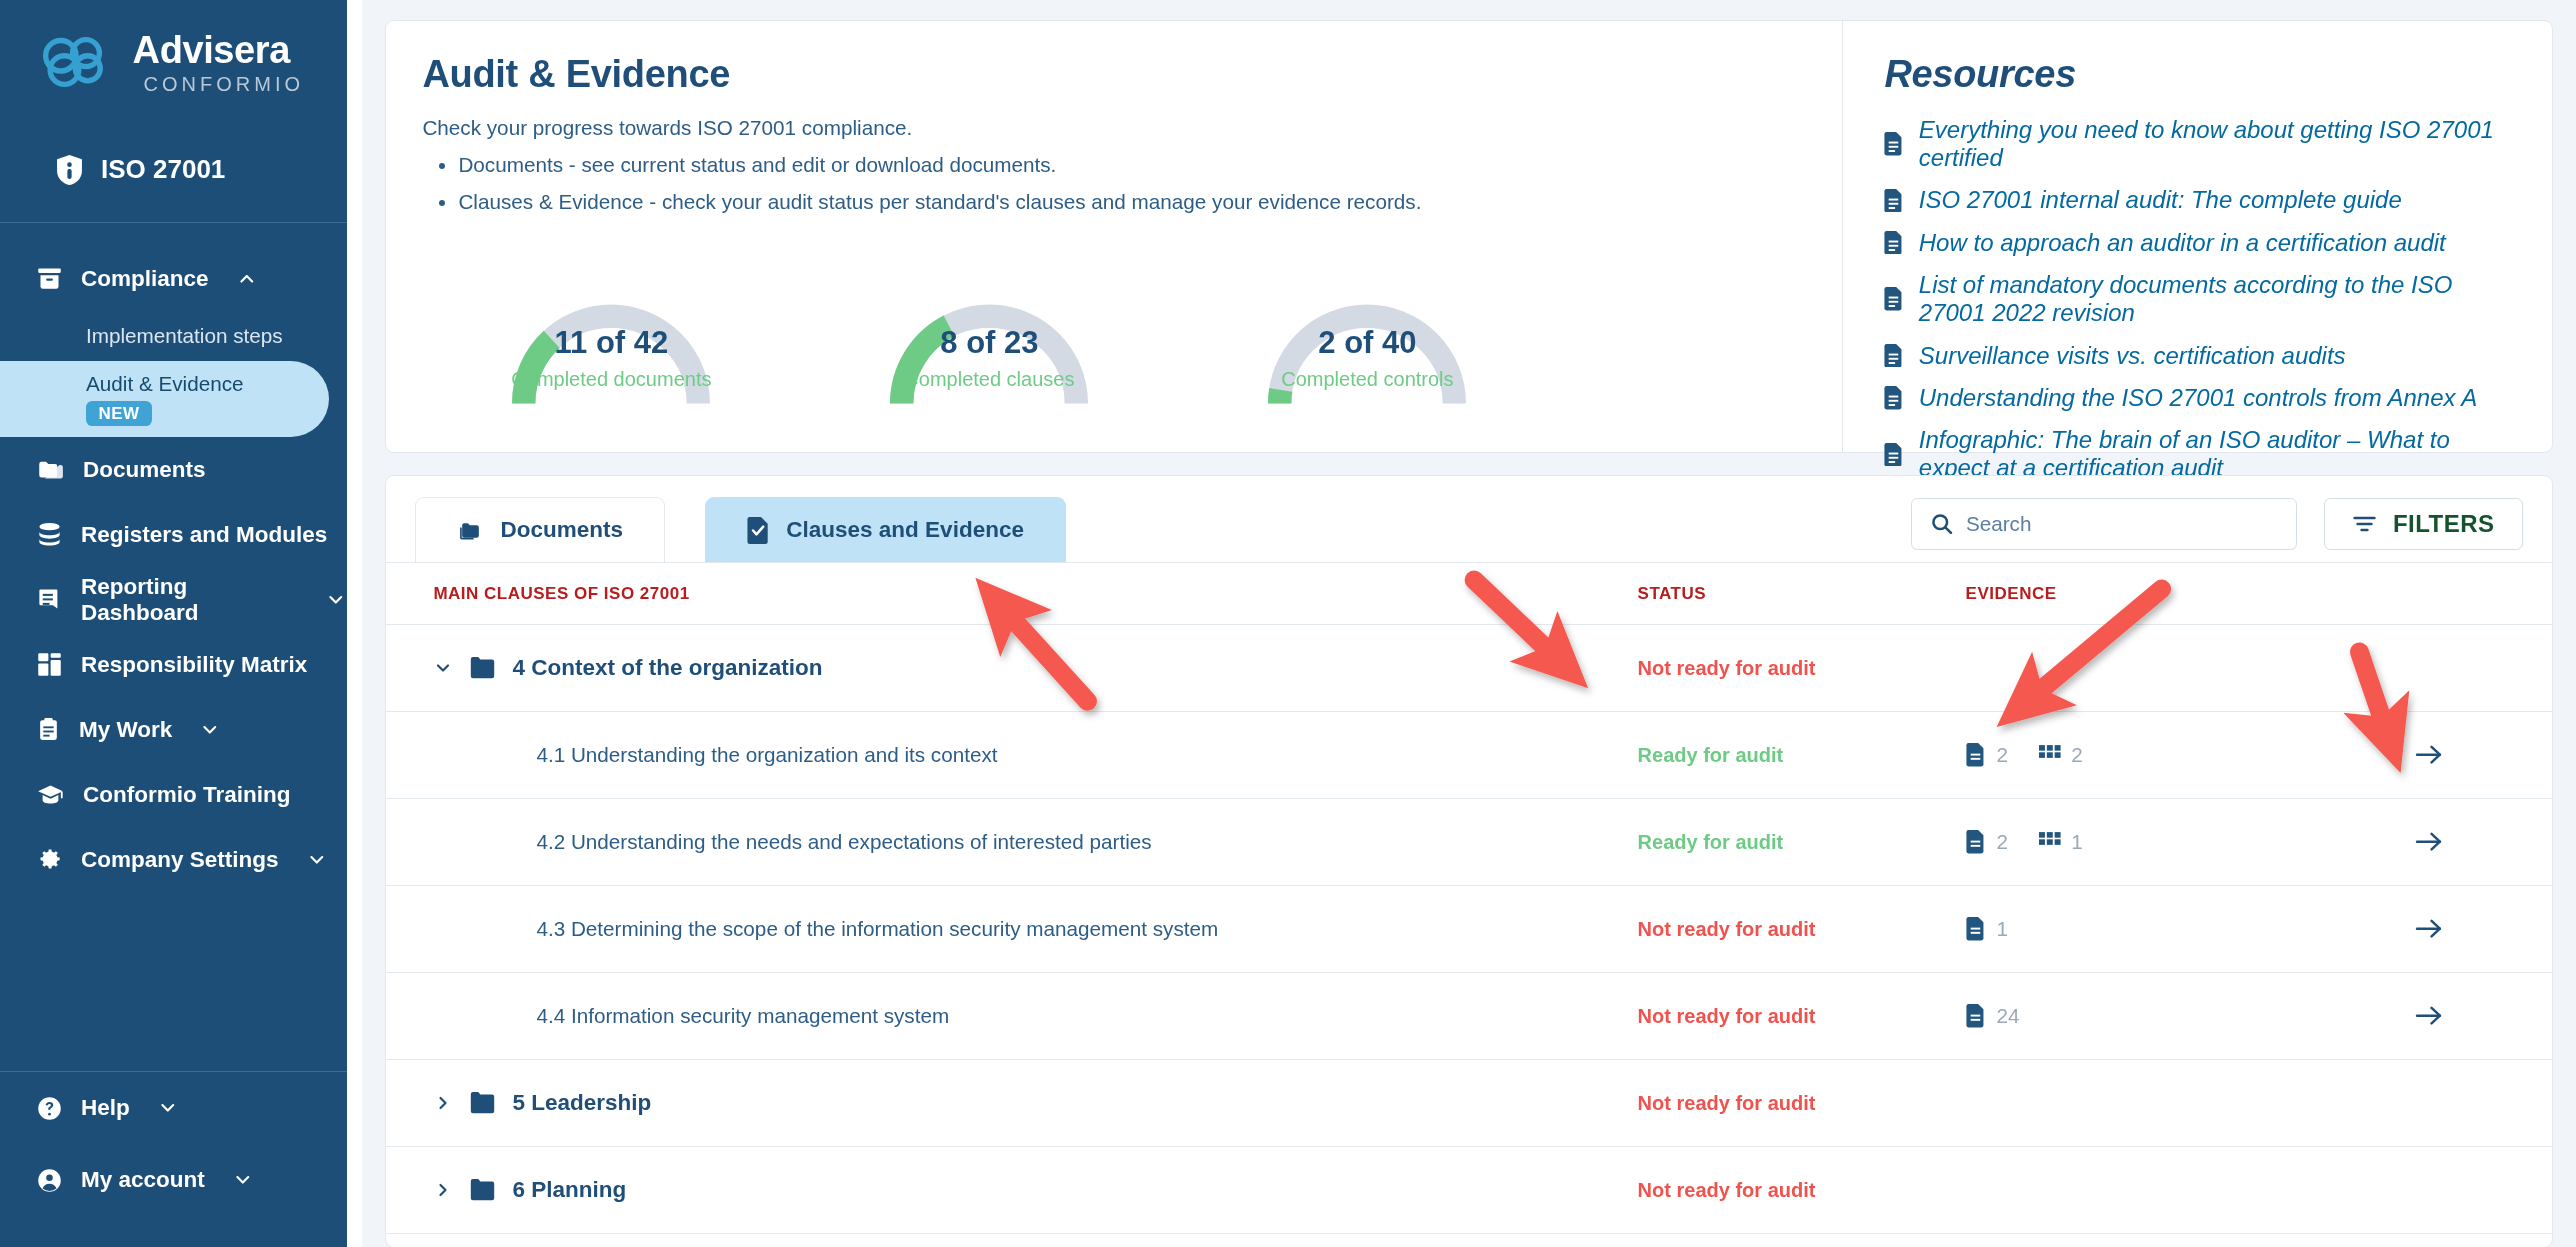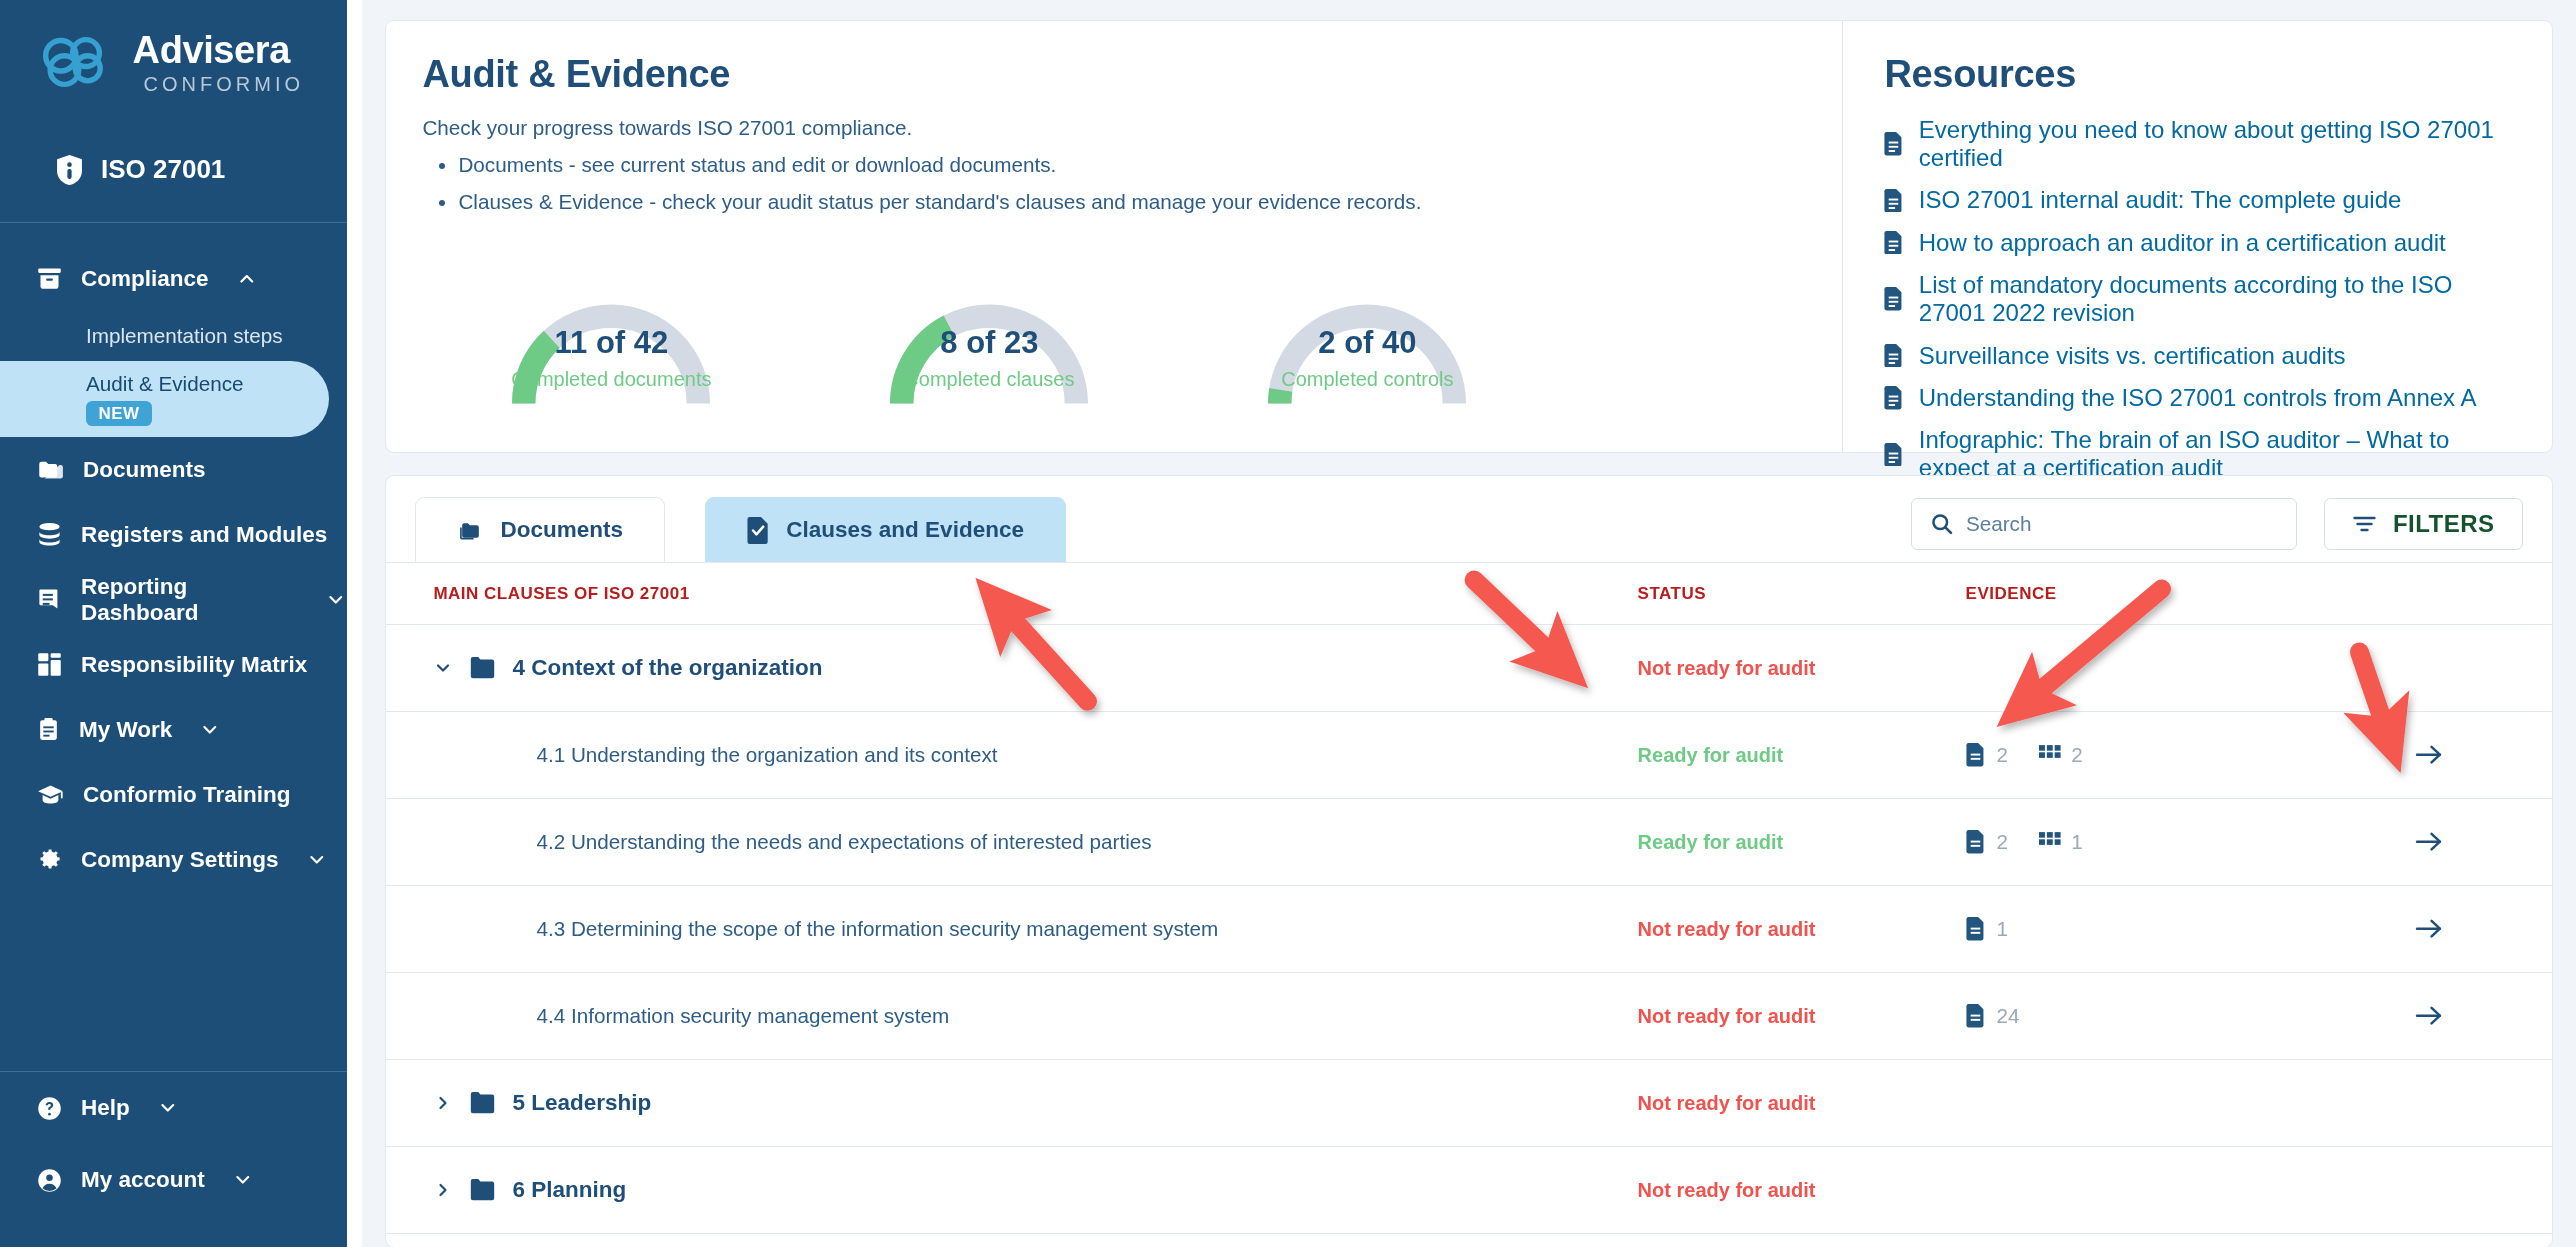--- a/index.html
+++ b/index.html
@@ -64,21 +64,21 @@
     padding: 20px 23.4px 0 23.4px; overflow: hidden;
     display: flex; flex-direction: column; gap: 21.6px;
   }
 
   .card {
     background: #ffffff; border: 0.9px solid #e3e8ef; border-radius: 9px;
   }
 
   .top-card { display: flex; height: 433px; }
   .top-left { flex: 0 0 1456px; padding: 32px 36px 0 36px; position: relative; }
-  .top-right { flex: 1; padding: 32px 44px 0 41px; border-left: 0.9px solid #e3e8ef; }
+  .top-right { flex: 1; padding: 32px 44px 0 41px; border-left: 0.9px solid #e3e8ef; font-style: italic; }
 
   h1.page-title {
     font-size: 38px; font-weight: 700; color: #1f4e79; letter-spacing: -0.3px;
   }
   .lead { font-size: 20.7px; color: #2d5d87; margin-top: 20px; }
   ul.bullets { margin: 10.8px 0 0 36px; }
   ul.bullets li { font-size: 20.7px; color: #2d5d87; margin-top: 9px; line-height: 1.35; }
   ul.bullets li::marker { color:#2d5d87; }
 
   .gauges { display: flex; gap: 0; margin-top: 12.6px; }

